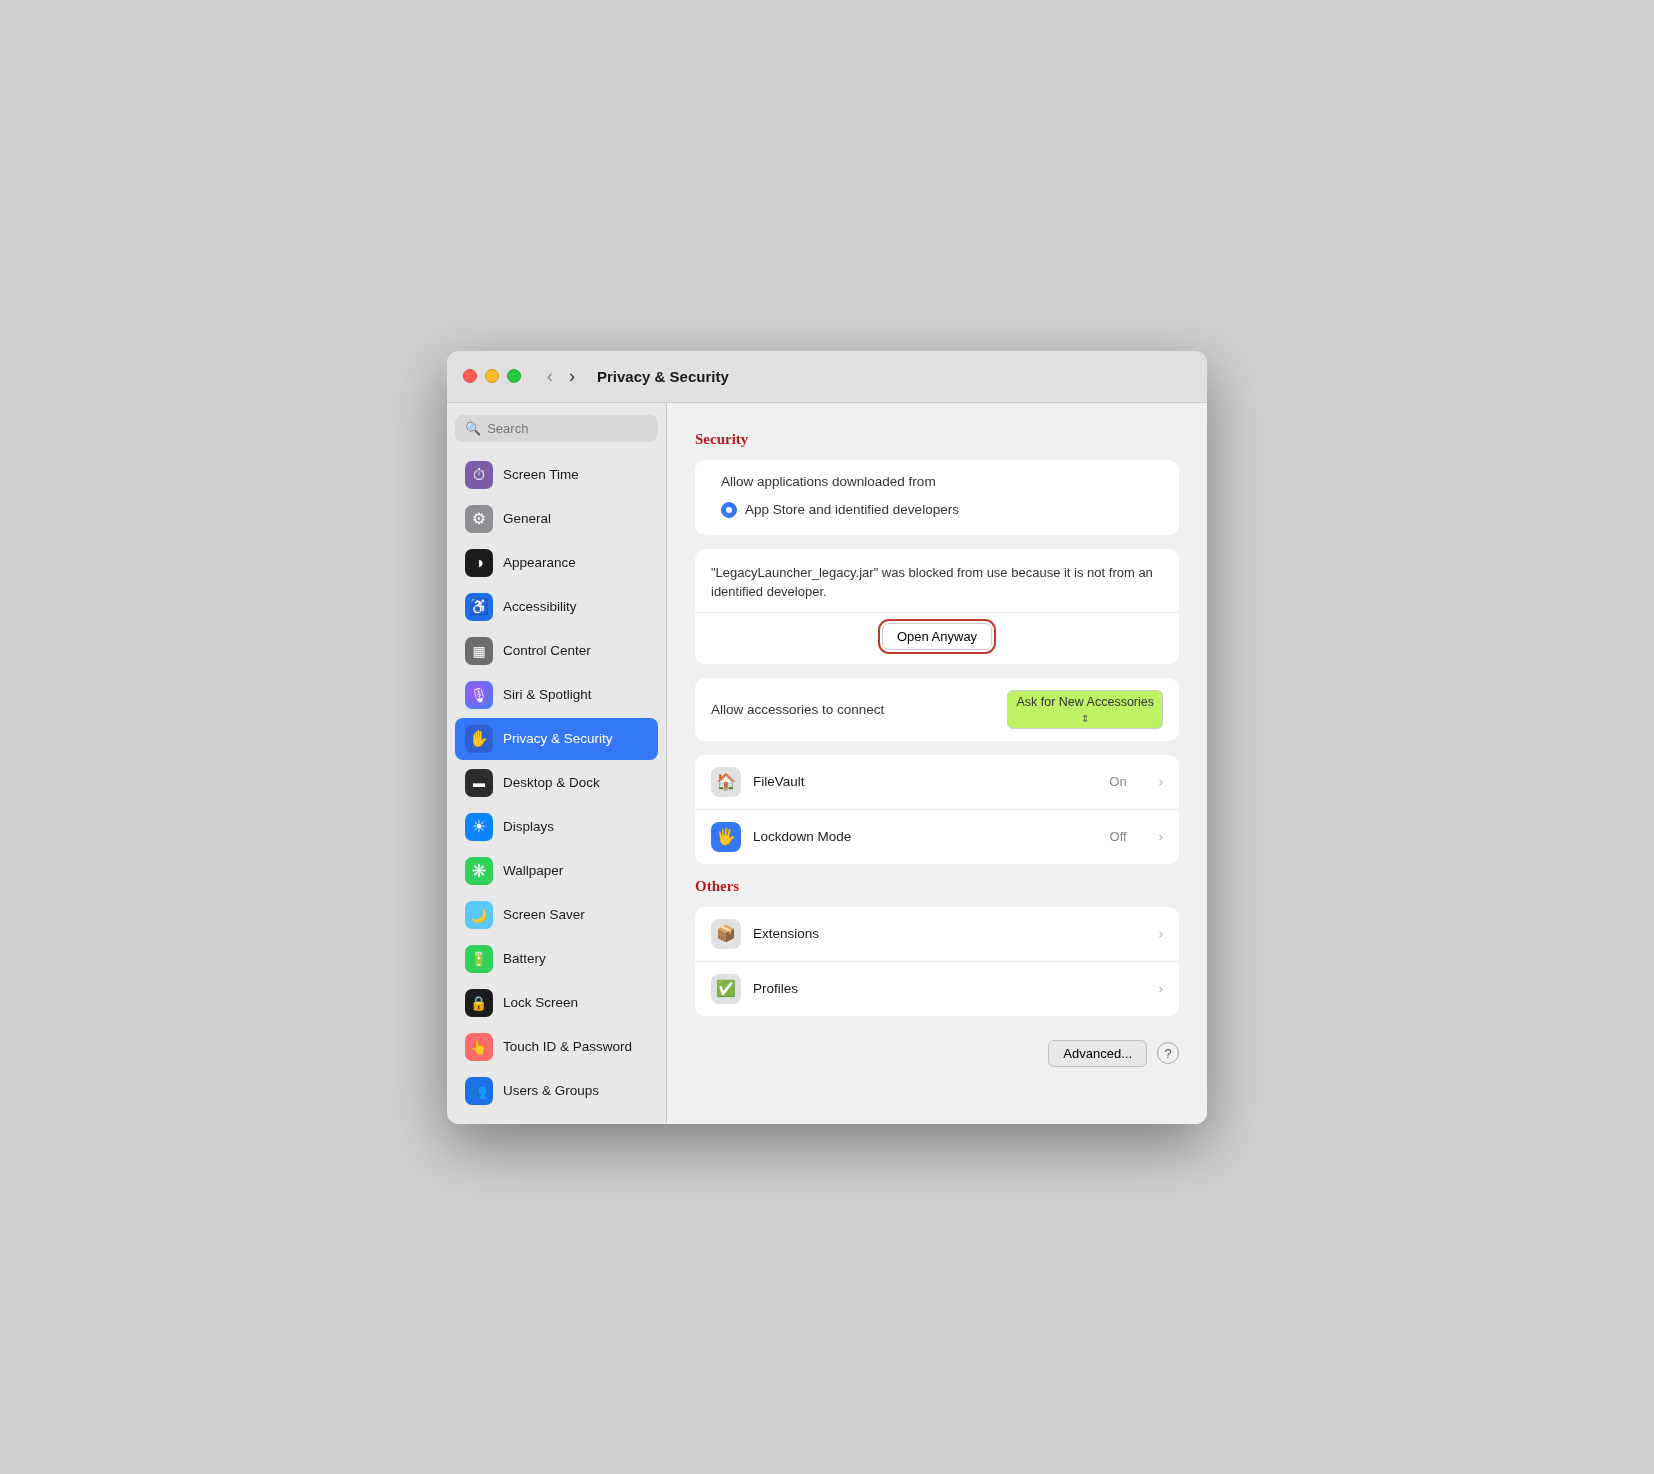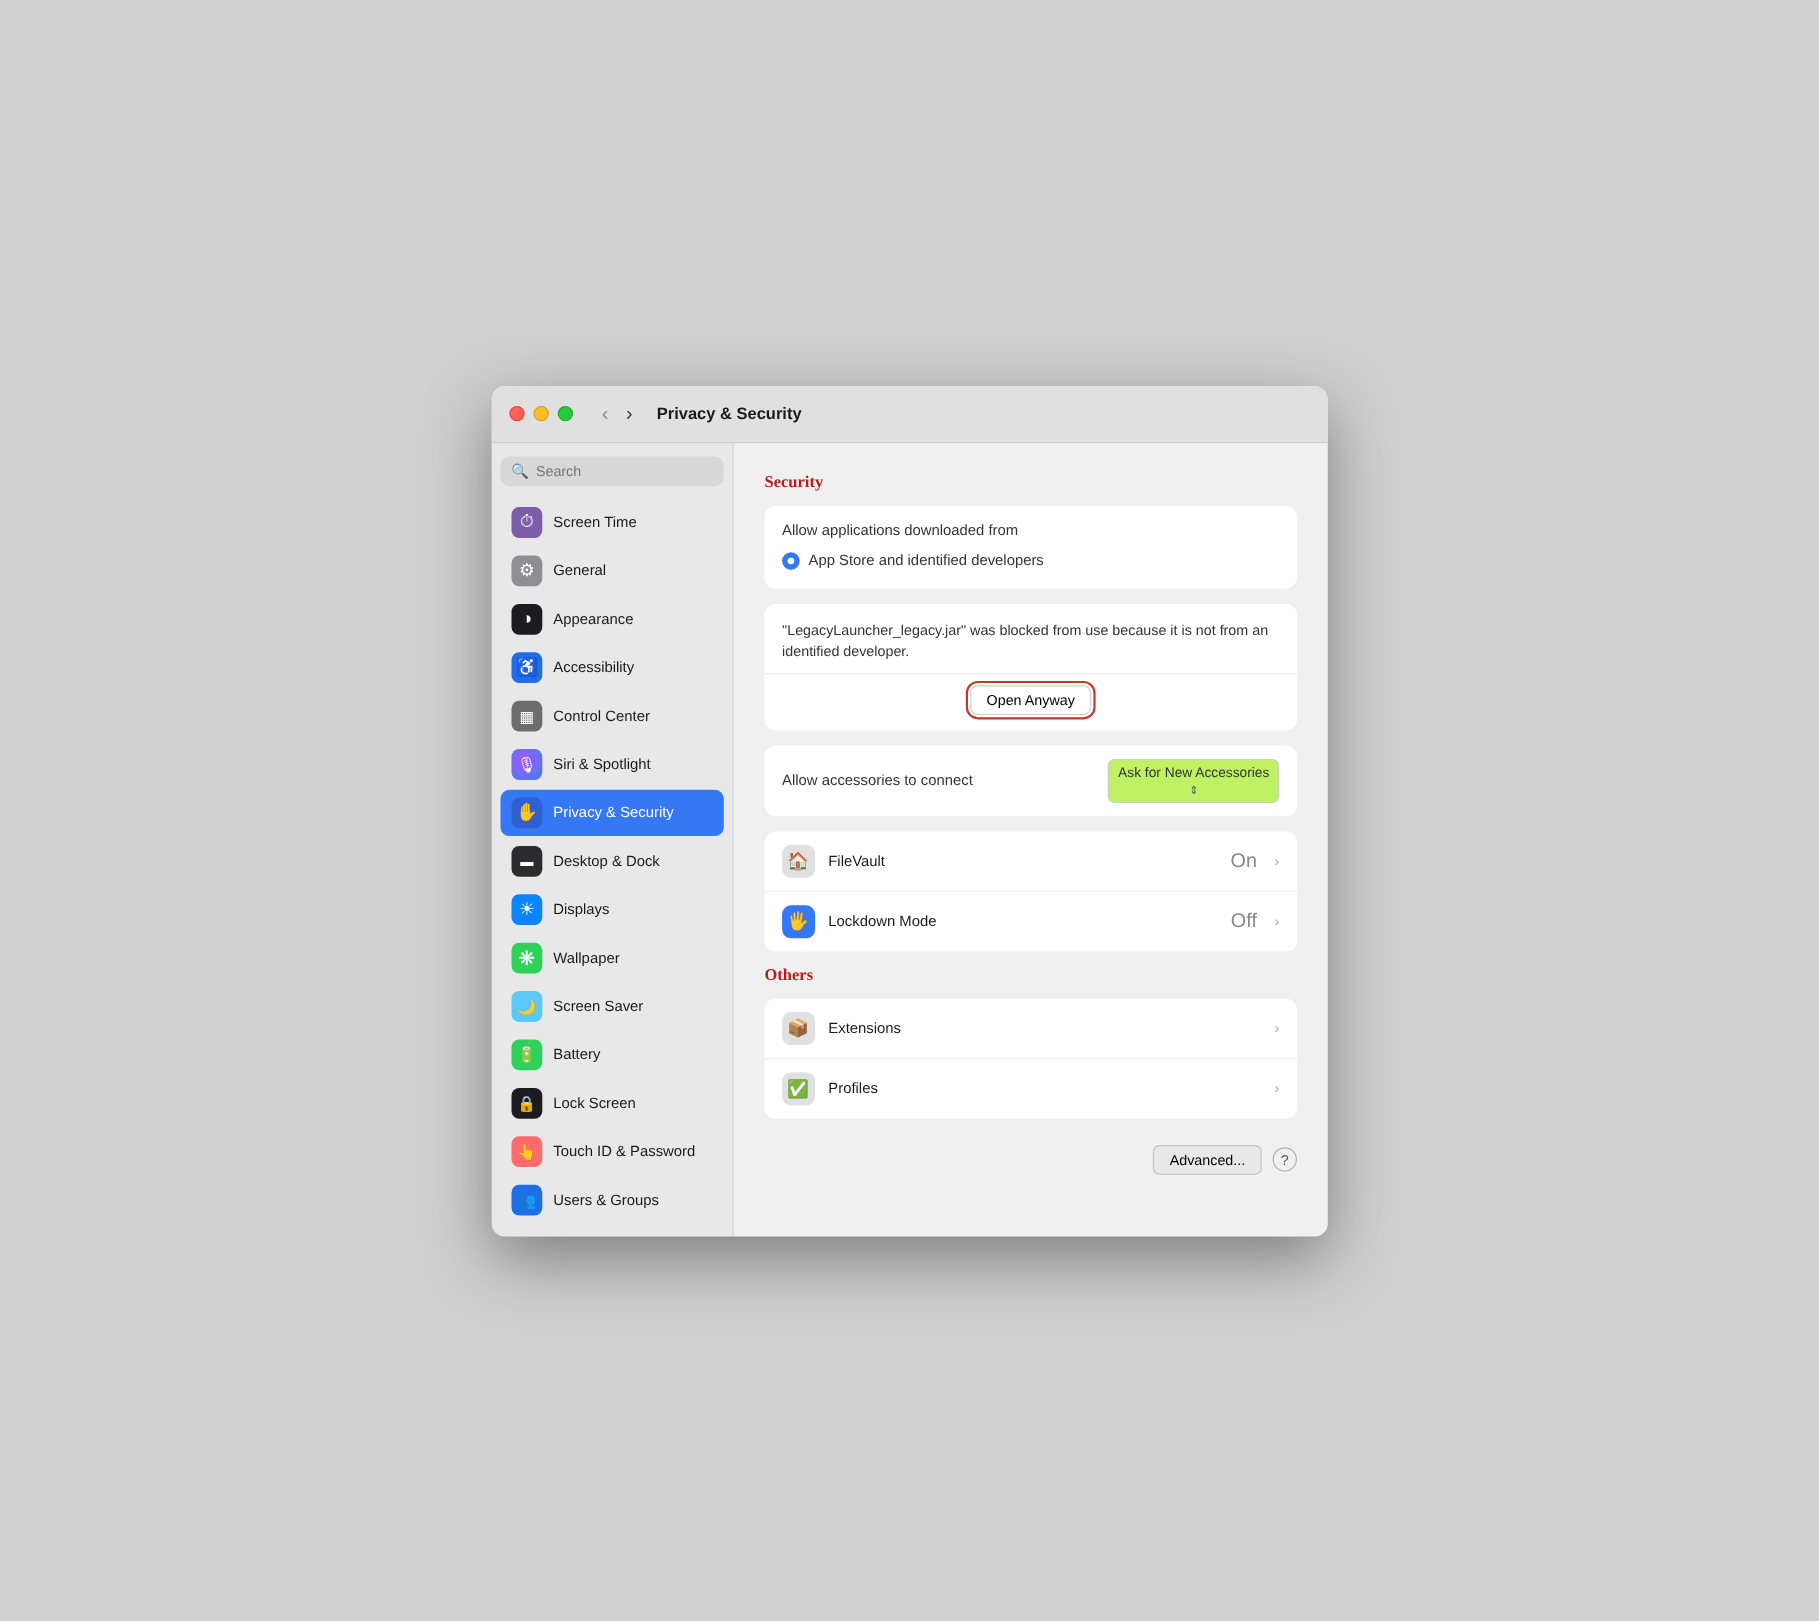--- a/index.html
+++ b/index.html
@@ -140,21 +140,21 @@
       margin-bottom: 12px;
       font-family: Liberation Serif, serif;
     }
     .card {
       background: white;
       border-radius: 10px;
       margin-bottom: 14px;
       overflow: hidden;
     }
     .card-inner {
-      padding: 14px 16px;
+      padding: 14px 26px;
     }
     .card-subtitle {
       font-size: 13.5px;
       color: #333;
       margin-bottom: 10px;
     }
     .radio-option {
       display: flex;
       align-items: center;
       gap: 8px;
@@ -256,23 +256,23 @@
       justify-content: center;
       font-size: 16px;
       flex-shrink: 0;
     }
     .row-label {
       flex: 1;
       font-size: 13.5px;
       color: #1a1a1a;
     }
     .row-value {
-      font-size: 18px;
+      font-size: 13px;
       color: #888;
-      margin-right: 4px;
+      margin-right: 20px;
     }
     .row-chevron {
       font-size: 13px;
       color: #aaa;
     }
     .others-section {
       margin-top: 8px;
     }
     .bottom-bar {
       display: flex;

